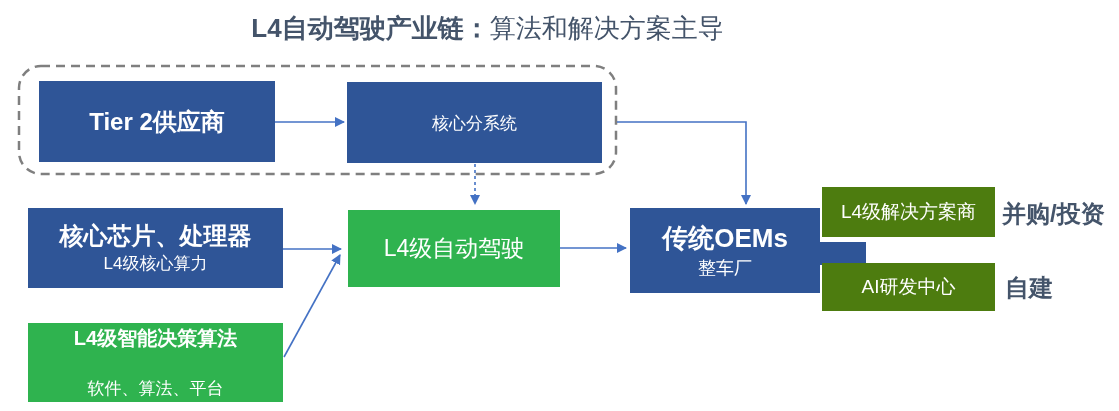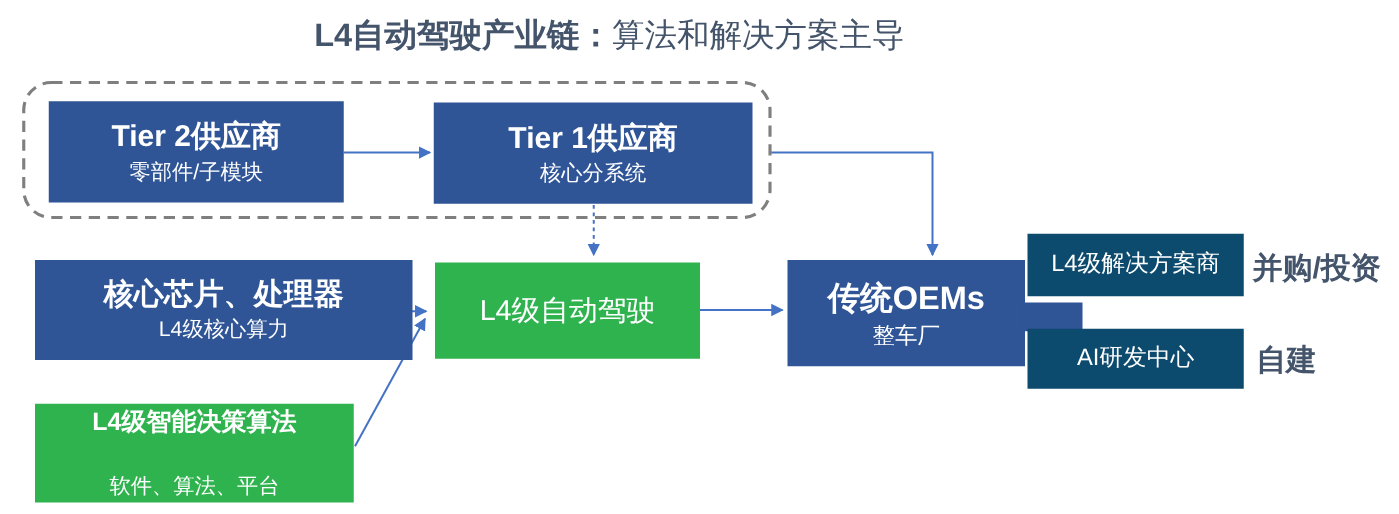--- a/index.html
+++ b/index.html
@@ -25,28 +25,28 @@
 
   .box {
     position:absolute;
     display:flex; flex-direction:column;
     align-items:center; justify-content:center;
     color:#ffffff; text-align:right;
     line-height:1.25;
   }
   .blue  { background:#2F5597; }
   .green { background:#2FB34F;gap:25px; }
-  .gray  { background:#0c4a6e; }
+  .gray  { background:#4d7c0f; }
 
   .box .bt   { font-weight:bold; font-size:24px; }
   .box .bsub { font-weight:normal; font-size:17px; margin-top:2px; }
 
   .tier2 { left:39px;  top:81px;  width:236px; height:81px; }
   .tier1 { left:347px; top:82px;  width:255px; height:81px; }
-  .chip  { left:28px;  top:208px; width:302px; height:80px; }
+  .chip  { left:28px;  top:208px; width:255px; height:80px; }
 
   .solution { left:348px; top:210px; width:212px; height:77px;
               font-size:23px; font-weight:normal; }
   .solution .sline { line-height:1.3; }
 
   .oem { left:630px; top:208px; width:190px; height:85px; }
   .oem .bt { font-size:26px; }
   .oem .bsub { font-size:18px; }
 
   .stub { position:absolute; left:819px; top:242px; width:47px; height:23px;
@@ -101,25 +101,23 @@
 
     <path d="M560,248 L626,248" stroke="#4472C4" stroke-width="1.6" fill="none" marker-end="url(#ah)"></path>
   </svg>
 
   <div class="title">
     <span class="t-bold">L4自动驾驶产业链：</span><span class="t-reg">算法和解决方案主导</span>
   </div>
 
   <div class="box blue tier2">
     <div class="bt">Tier 2供应商</div>
-    <div class="bsub">零部件/子模块</div>
   </div>
 
   <div class="box blue tier1">
-    <div class="bt">Tier 1供应商</div>
     <div class="bsub">核心分系统</div>
   </div>
 
 
   <div class="box blue chip">
     <div class="bt">核心芯片、处理器</div>
     <div class="bsub">L4级核心算力</div>
   </div>
 
   <div class="box green solution">

